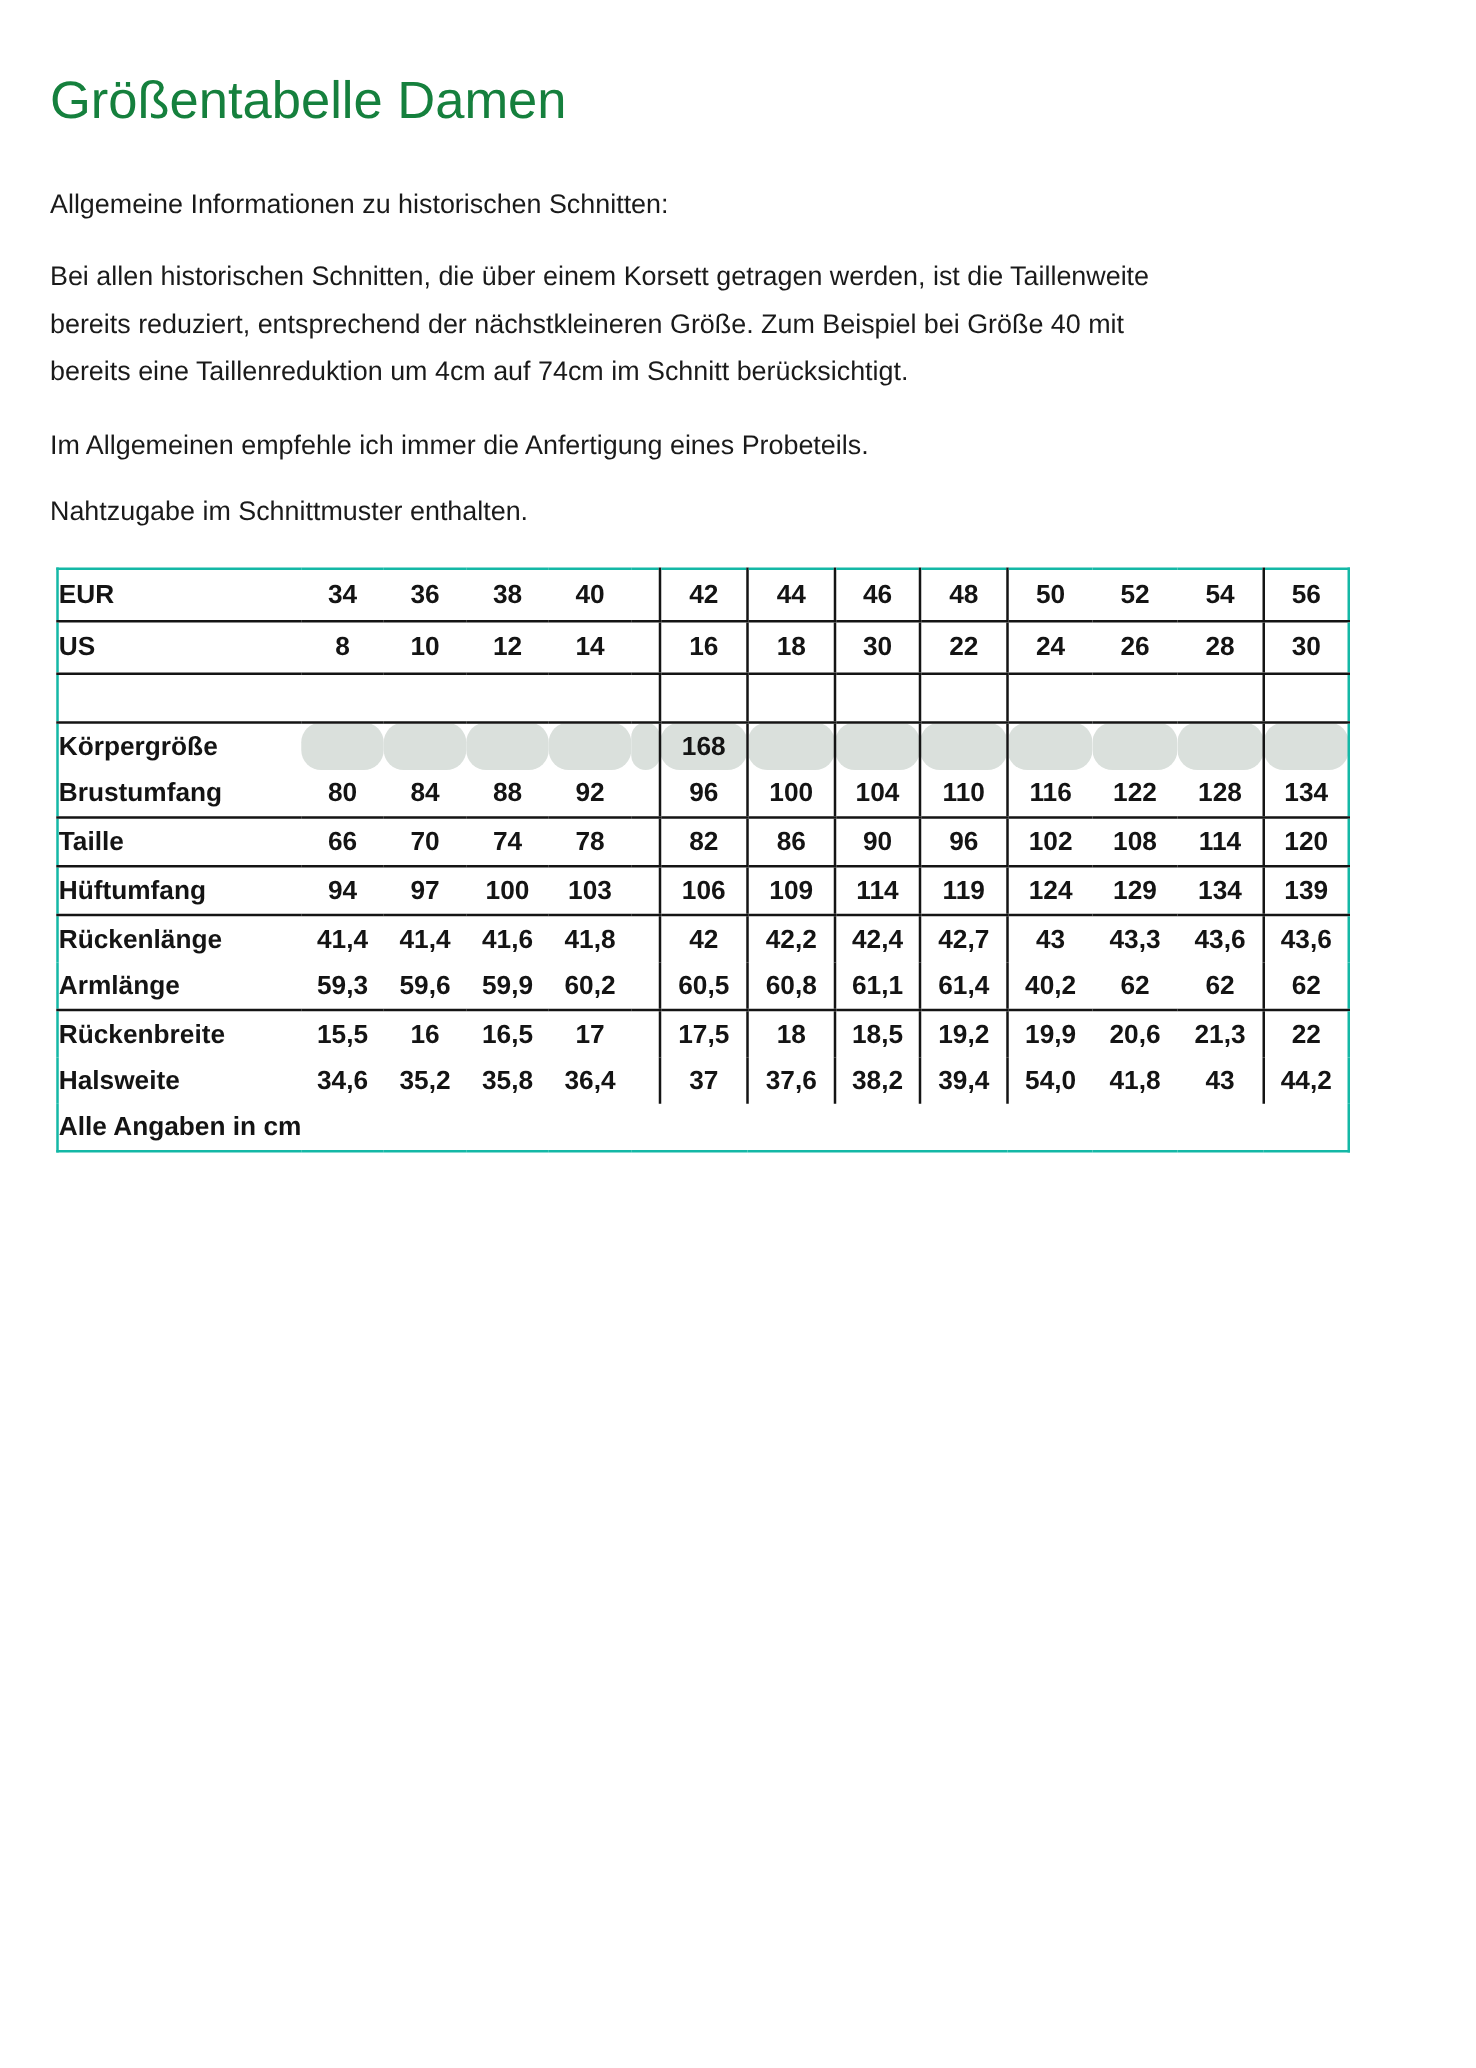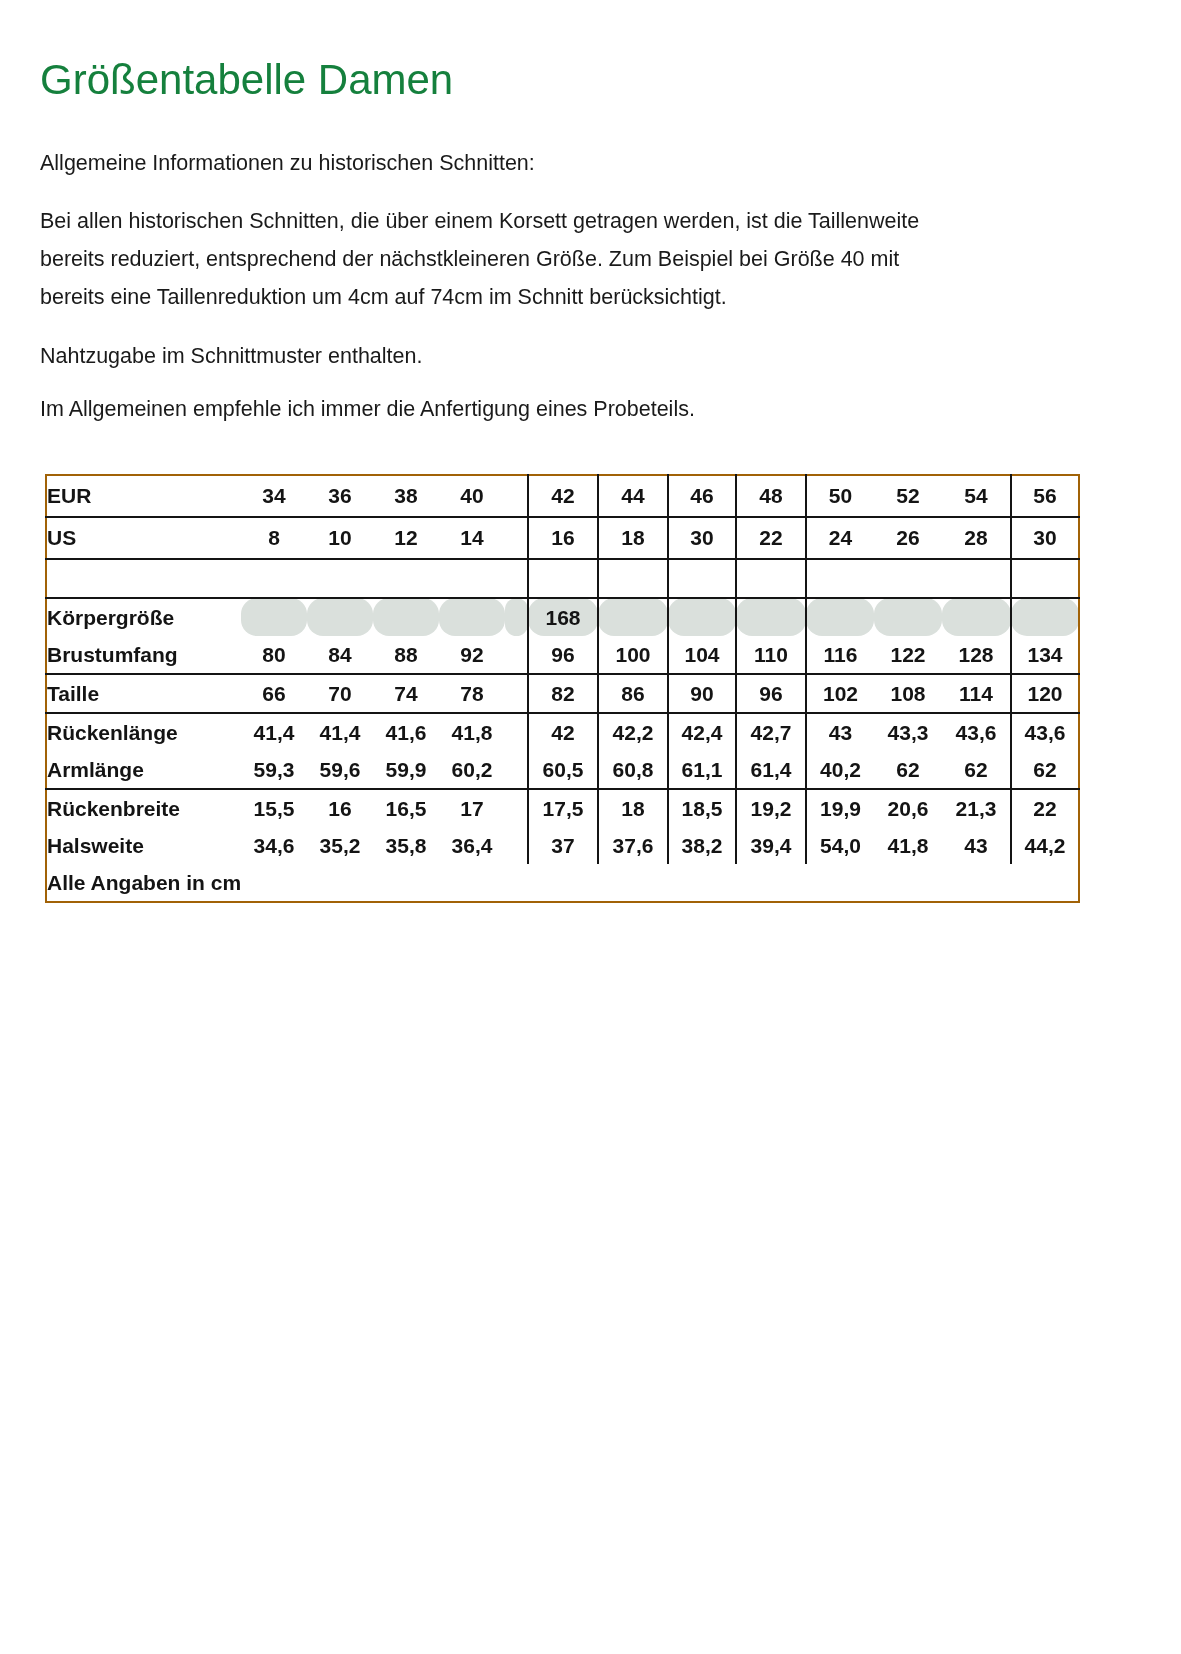--- a/index.html
+++ b/index.html
@@ -29,22 +29,22 @@
     font-size: 21.5px;
     line-height: 38px;
     white-space: nowrap;
   }
   .note { font-size: 21.5px; margin-top: 28px; }
 
   table.size-table {
     border-collapse: collapse;
     table-layout: fixed;
     width: 1033px;
-    margin: 52px 0 0 5px;
-    border: 2px solid #a16207;
+    margin: 32px 0 0 5px;
+    border: 2px solid #14b8a6;
     padding-left: 12px;
   }
   table.size-table td {
     height: 37px;
     padding: 0;
     font-size: 21px;
     font-weight: bold;
     color: #141414;
     overflow: hidden;
     vertical-align: middle;
@@ -71,22 +71,22 @@
   <h1 class="doc-title">Größentabelle Damen</h1>
 
   <div class="intro-heading">Allgemeine Informationen zu historischen Schnitten:</div>
 
   <div class="paragraph">
       <div class="pline">Bei allen historischen Schnitten, die über einem Korsett getragen werden, ist die Taillenweite</div>
       <div class="pline">bereits reduziert, entsprechend der nächstkleineren Größe.  Zum Beispiel bei Größe 40 mit</div>
       <div class="pline">bereits eine Taillenreduktion um 4cm auf 74cm im Schnitt berücksichtigt.</div>
     </div>
 
+  <div class="note">Im Allgemeinen empfehle ich immer die Anfertigung eines Probeteils.</div>
   <div class="note">Nahtzugabe im Schnittmuster enthalten.</div>
-  <div class="note">Im Allgemeinen empfehle ich immer die Anfertigung eines Probeteils.</div>
 
   <table class="size-table">
     <colgroup>
       <col style="width:195px">
       <col style="width:66px">
         <col style="width:66px">
         <col style="width:66px">
         <col style="width:66px">
       <col style="width:23px">
       <col style="width:70px">
@@ -188,20 +188,36 @@
           <td></td>
           <td class="num bl">82</td>
           <td class="num bl">86</td>
           <td class="num bl">90</td>
           <td class="num bl">96</td>
           <td class="num bl">102</td>
           <td class="num">108</td>
           <td class="num">114</td>
           <td class="num bl">120</td>
         </tr>
+        <tr class="group-end">
+          <td class="lbl">Hüftumfang</td>
+          <td class="num">94</td>
+          <td class="num">97</td>
+          <td class="num">100</td>
+          <td class="num">103</td>
+          <td></td>
+          <td class="num bl">106</td>
+          <td class="num bl">109</td>
+          <td class="num bl">114</td>
+          <td class="num bl">119</td>
+          <td class="num bl">124</td>
+          <td class="num">129</td>
+          <td class="num">134</td>
+          <td class="num bl">139</td>
+        </tr>
         <tr>
           <td class="lbl">Rückenlänge</td>
           <td class="num">41,4</td>
           <td class="num">41,4</td>
           <td class="num">41,6</td>
           <td class="num">41,8</td>
           <td></td>
           <td class="num bl">42</td>
           <td class="num bl">42,2</td>
           <td class="num bl">42,4</td>

